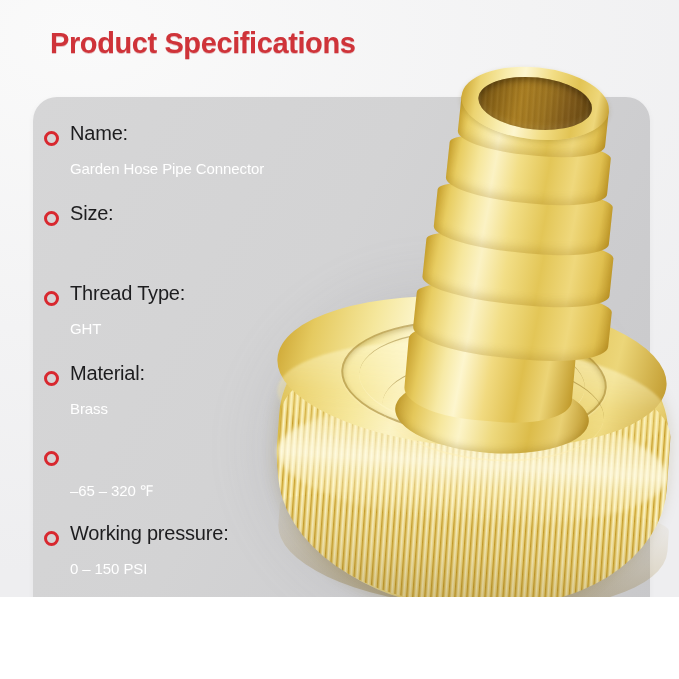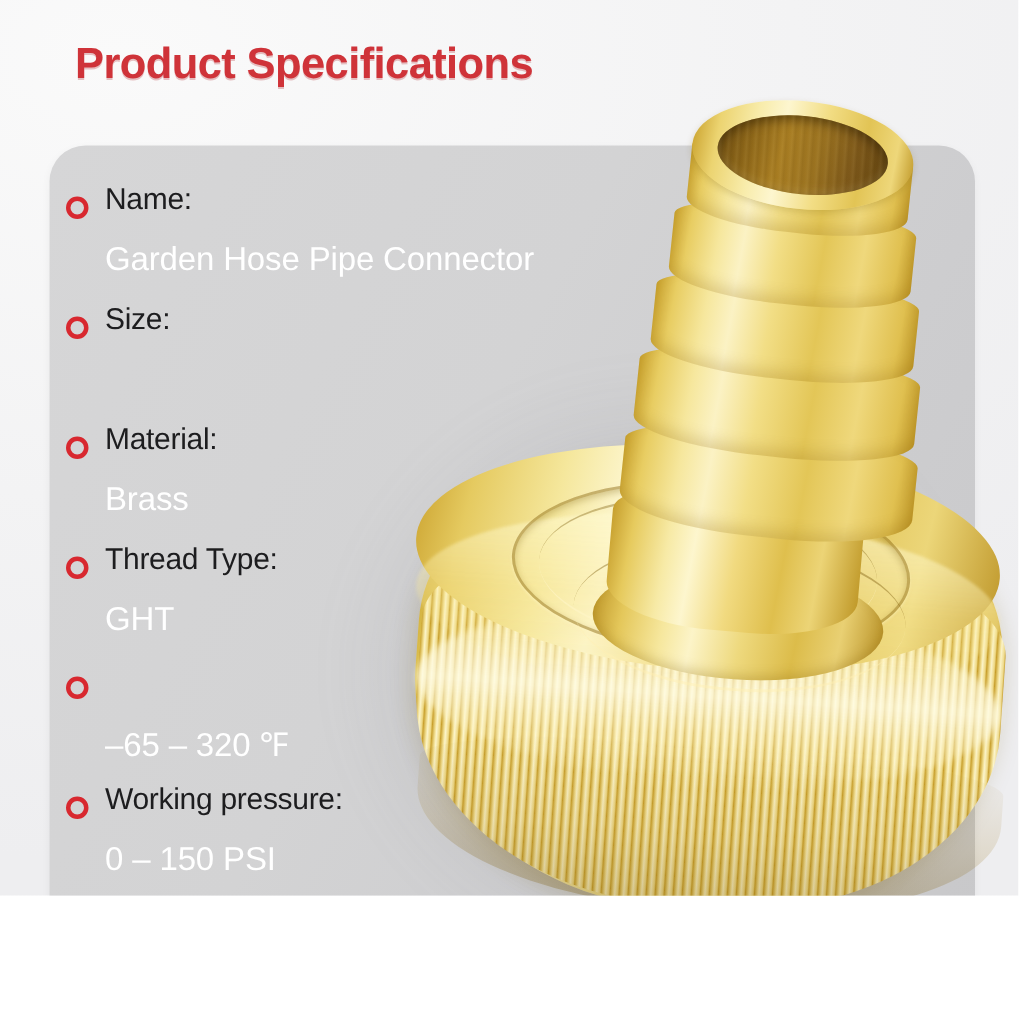--- a/index.html
+++ b/index.html
@@ -88,21 +88,21 @@
     font-size: 20px;
     font-weight: 500;
     color: #1d1d1f;
     letter-spacing: -0.2px;
     white-space: nowrap;
   }
   .spec-value {
     position: absolute;
     left: 26px;
     top: 38px;
-    font-size: 22px;
+    font-size: 15px;
     font-weight: 400;
     color: #ffffff;
     letter-spacing: -0.1px;
     white-space: nowrap;
   }
 
   
   #product {
     position: absolute;
     left: 255px;
@@ -333,28 +333,28 @@
         <span class="spec-value">Garden Hose Pipe Connector</span>
       </div>
 
       <div class="spec-row">
         <span class="bullet"></span>
         <span class="spec-label">Size:</span>
       </div>
 
       <div class="spec-row">
         <span class="bullet"></span>
+        <span class="spec-label">Thread Type:</span>
+        <span class="spec-value">GHT</span>
+      </div>
+
+      <div class="spec-row">
+        <span class="bullet"></span>
         <span class="spec-label">Material:</span>
         <span class="spec-value">Brass</span>
-      </div>
-
-      <div class="spec-row">
-        <span class="bullet"></span>
-        <span class="spec-label">Thread Type:</span>
-        <span class="spec-value">GHT</span>
       </div>
 
       <div class="spec-row">
         <span class="bullet"></span>
         <span class="spec-value">–65 – 320 ℉</span>
       </div>
 
       <div class="spec-row">
         <span class="bullet"></span>
         <span class="spec-label">Working pressure:</span>

